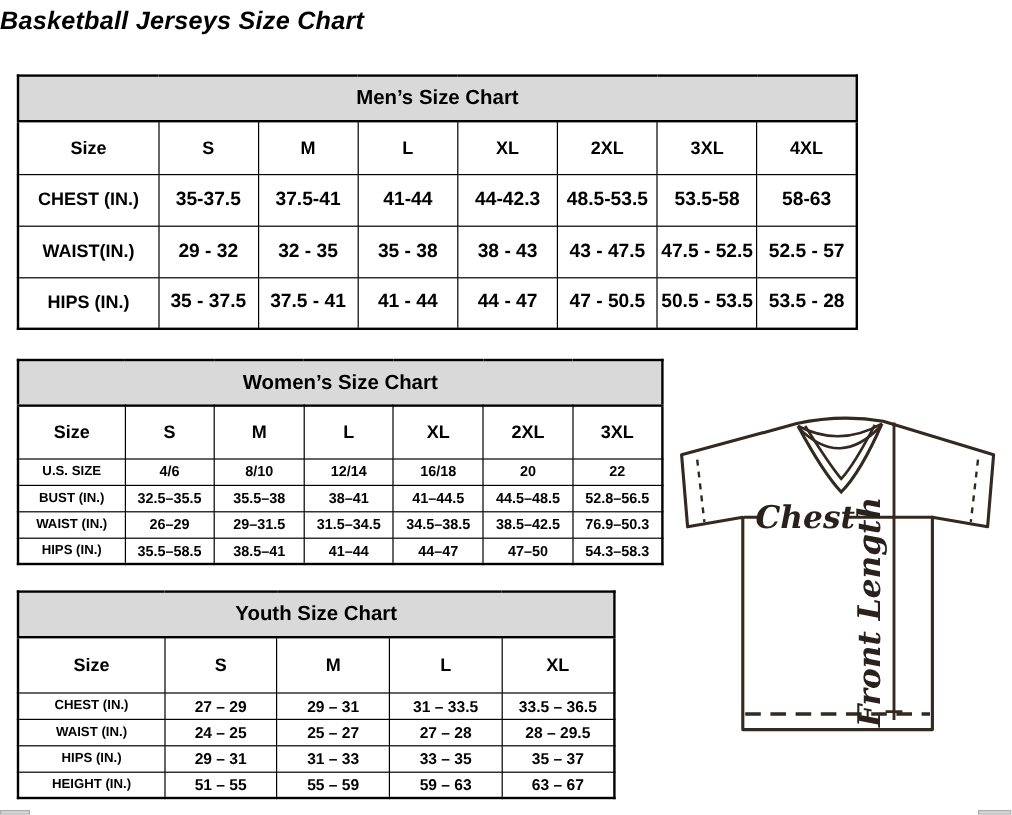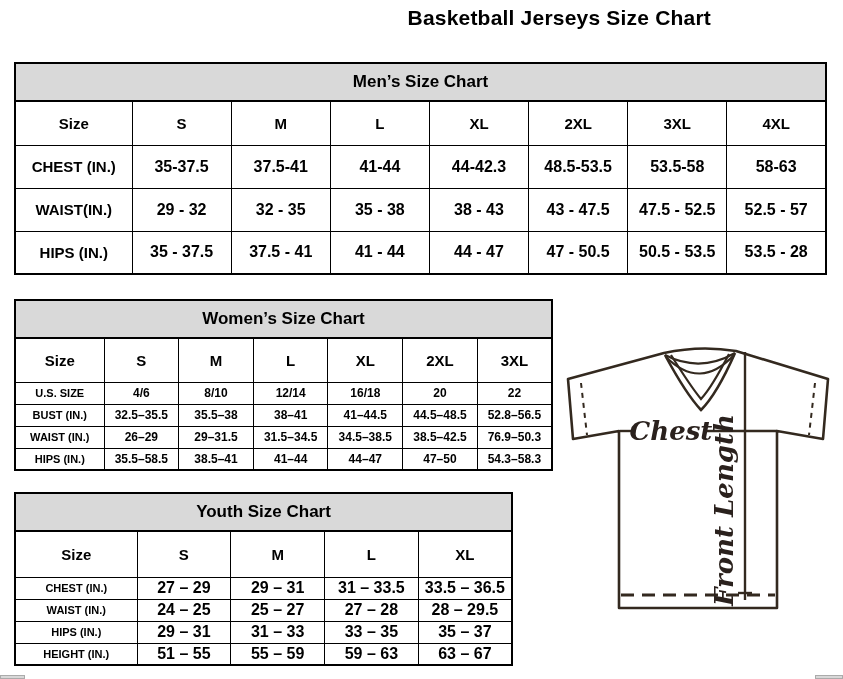--- a/index.html
+++ b/index.html
@@ -1,26 +1,26 @@
 <!DOCTYPE html>
 <html><head>
 <meta charset="utf-8">
 <style>
   html,body{margin:0;padding:0;background:#ffffff;}
   .page{position:relative;width:843px;height:679px;background:#ffffff;overflow:hidden;
         font-family:"Liberation Sans",sans-serif;color:#000;}
-  .page-title{position:absolute;top:6px;left:0;width:711px;text-align:right;
-        font-size:21px;font-weight:bold;letter-spacing:.2px;}
+  .page-title{position:absolute;top:6px;left:0;width:711px;text-align:left;
+        font-size:21px;font-weight:bold;letter-spacing:.2px;font-style:italic;}
   table.chart{position:absolute;border-collapse:collapse;table-layout:fixed;
         border:2px solid #000;background:#fff;}
   table.chart th,table.chart td{border:1px solid #000;text-align:center;vertical-align:middle;
         font-weight:bold;padding:0;overflow:hidden;white-space:nowrap;}
   tr.caption-row th{background:#d9d9d9;font-size:17px;border-bottom:2px solid #000;}
   
-  table.mens{left:14px;top:62px;width:813px;padding-left:43px;}
+  table.mens{left:14px;top:62px;width:701px;padding-left:43px;}
   table.mens tr.caption-row{height:38px;}
   table.mens tr.size-row{height:44px;}
   table.mens tr.size-row th{font-size:15px;}
   table.mens tr.data-row{height:43px;}
   table.mens tr.data-row th{font-size:15px;}
   table.mens tr.data-row td{font-size:16px;}
   
   table.womens{left:14px;top:299px;width:539px;}
   table.womens tr.caption-row{height:38px;}
   table.womens tr.size-row{height:44px;}
@@ -28,21 +28,21 @@
   table.womens tr.data-row{height:22px;}
   table.womens tr.data-row th{font-size:11px;}
   table.womens tr.data-row td{font-size:12px;}
   
   table.youth{left:14px;top:492px;width:499px;padding-left:44px;}
   table.youth tr.caption-row{height:38px;}
   table.youth tr.size-row{height:46px;}
   table.youth tr.size-row th{font-size:15px;}
   table.youth tr.data-row{height:22px;}
   table.youth tr.data-row th{font-size:11px;}
-  table.youth tr.data-row td{font-size:16px;}
+  table.youth tr.data-row td{font-size:13px;}
   
   .jersey-wrap{position:absolute;left:556px;top:342px;width:285px;height:272px;}
   .jersey-label{font-family:"DejaVu Serif",serif;font-style:italic;font-weight:bold;
         font-size:26px;fill:#2a211d;}
   
   .sb-frag{position:absolute;height:4px;background:#d8d8d8;border:1px solid #ababab;
         box-sizing:border-box;top:675px;}
   .sb-frag.left{left:0;width:25px;}
   .sb-frag.right{left:815px;width:28px;}
 </style>

